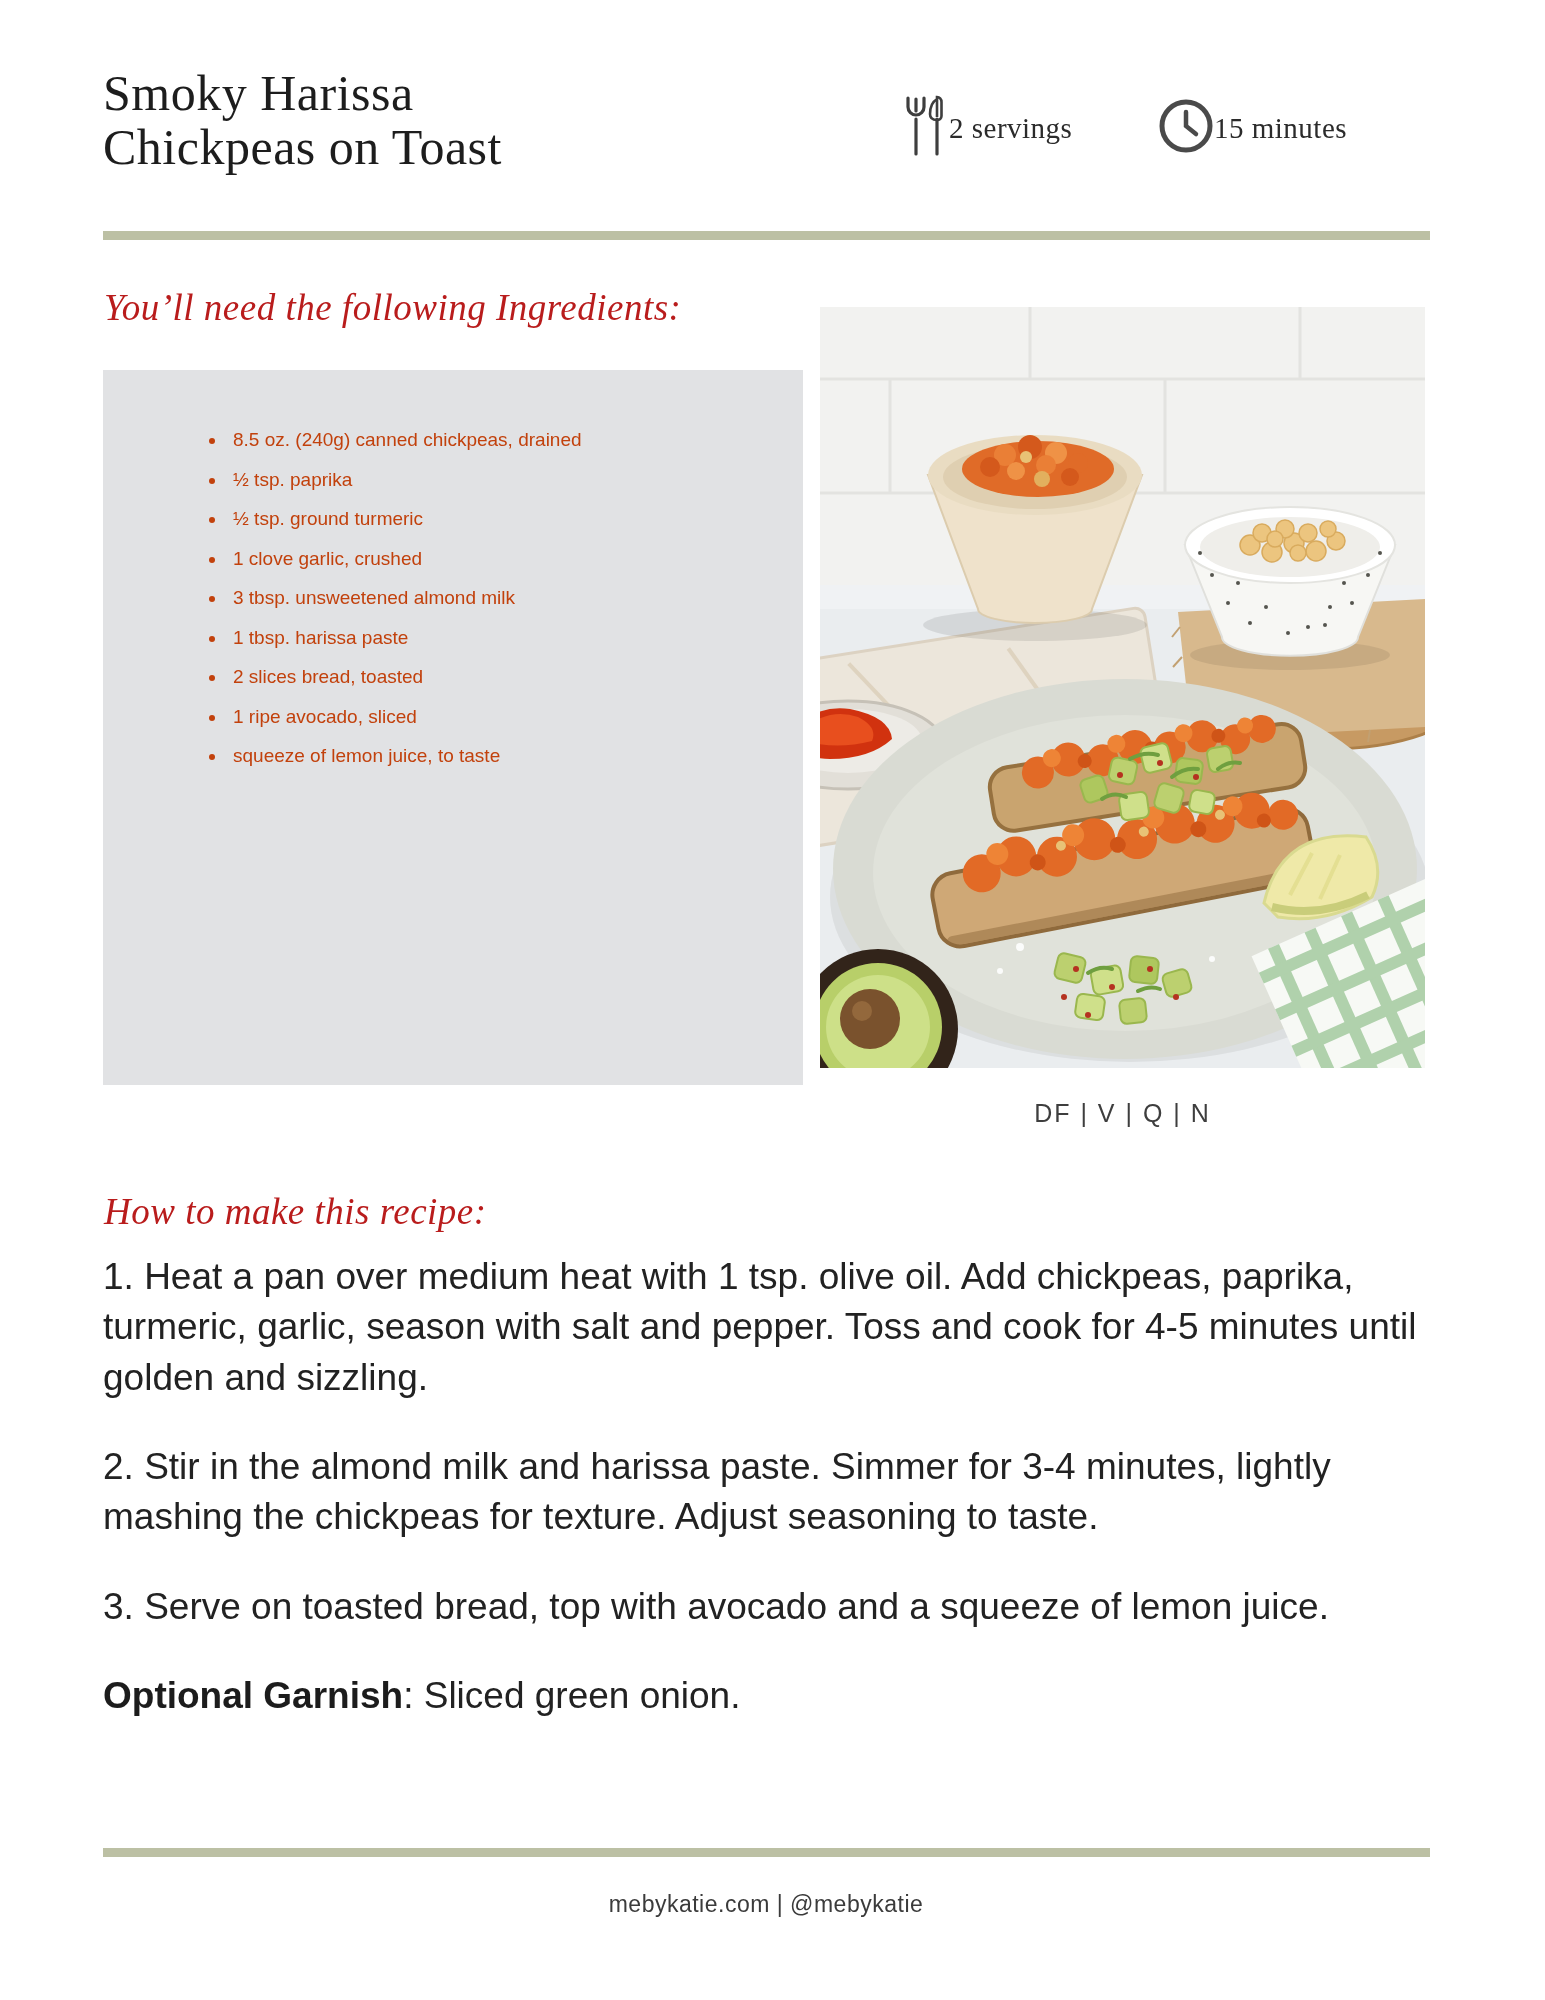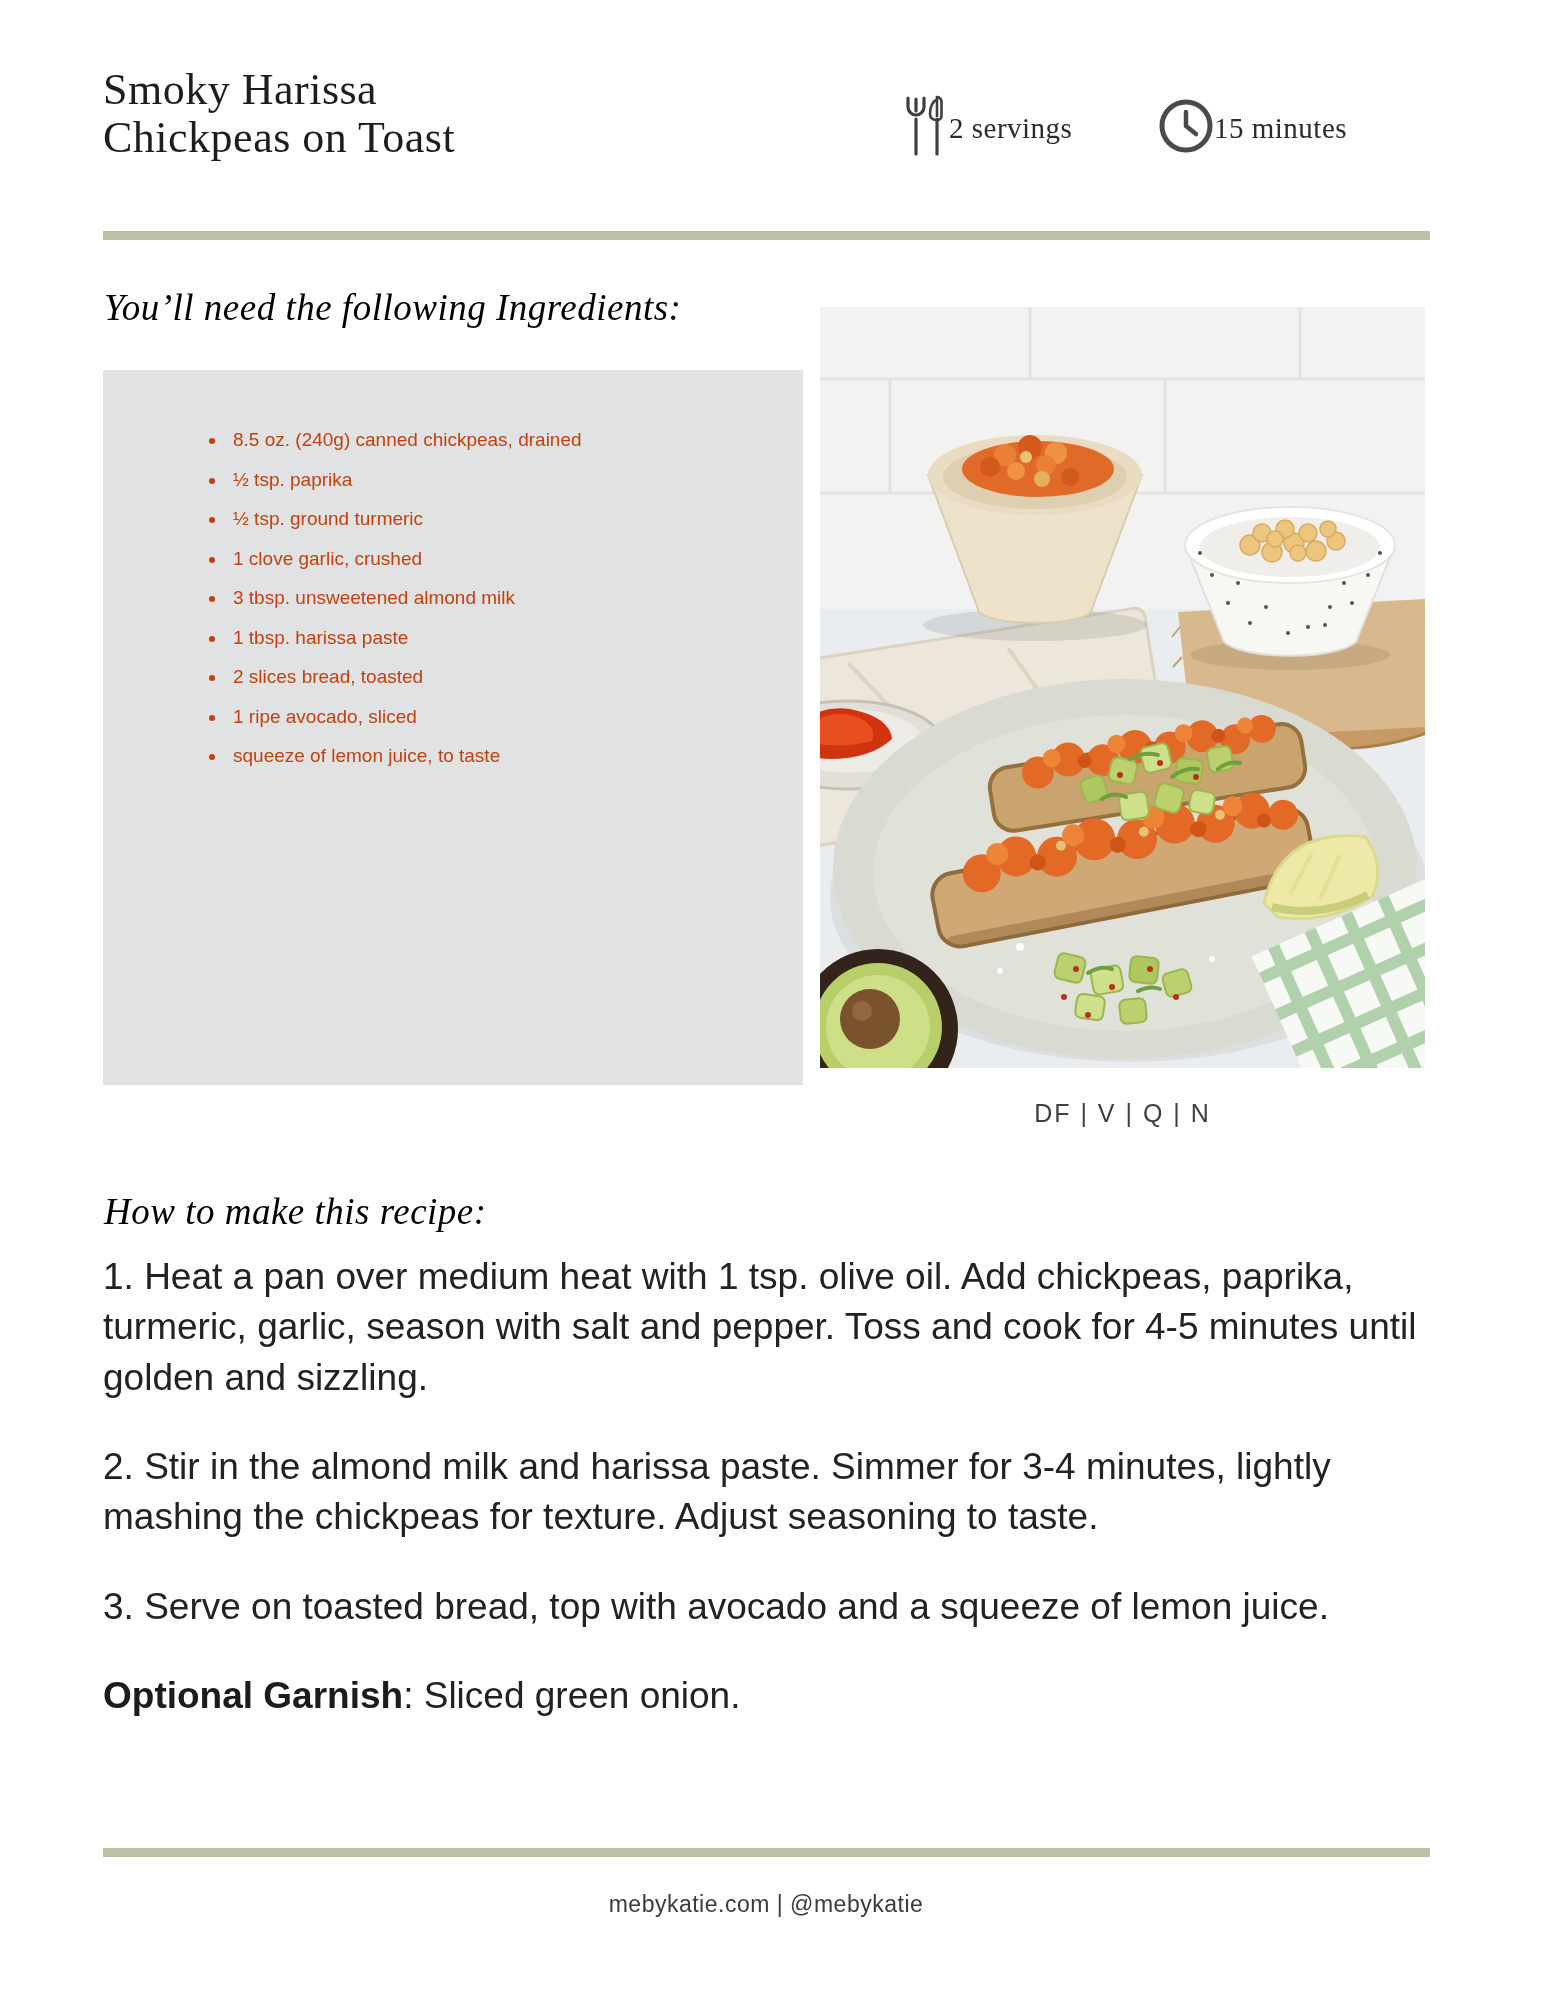--- a/index.html
+++ b/index.html
@@ -3,36 +3,36 @@
 <meta charset="utf-8">
 <style>
   html,body{margin:0;padding:0;background:#ffffff;}
   .page{
     position:relative;width:1545px;height:2000px;background:#ffffff;overflow:hidden;
     font-family:"Liberation Sans",sans-serif;color:#232323;
   }
   
   .title{
     position:absolute;left:103px;top:66px;
-    font-family:"Liberation Serif",serif;font-size:44px;line-height:1.08;
+    font-family:"Liberation Serif",serif;font-size:50px;line-height:1.08;
     color:#1d1d1d;letter-spacing:.5px;
   }
   .meta-group{position:absolute;display:flex;align-items:center;height:64px;}
   .meta-servings{left:903px;top:96px;}
   .meta-time{left:1158px;top:96px;}
   .meta-label{
     font-family:"Liberation Serif",serif;font-size:29px;color:#2b2b2b;letter-spacing:.5px;
   }
   .divider{position:absolute;left:103px;width:1327px;height:9px;}
   .divider.top{top:231px;}
   .divider.bottom{top:1848px;}
   
   .section-heading{
     position:absolute;font-family:"Liberation Serif",serif;font-style:italic;
-    font-size:37px;color:#000000;letter-spacing:.5px;text-align:right;
+    font-size:37px;color:#b91c1c;letter-spacing:.5px;text-align:right;
   }
   .ing-heading{left:104px;top:286px;}
   .how-heading{left:104px;top:1190px;}
   
   .ing-box{
     position:absolute;left:103px;top:370px;width:700px;height:715px;
     background:#e1e2e4;box-sizing:border-box;padding:50px 26px 0 98px;
   }
   .ing-box ul{margin:0;padding:0 0 0 26px;list-style:disc outside;}
   .ing-box li{

